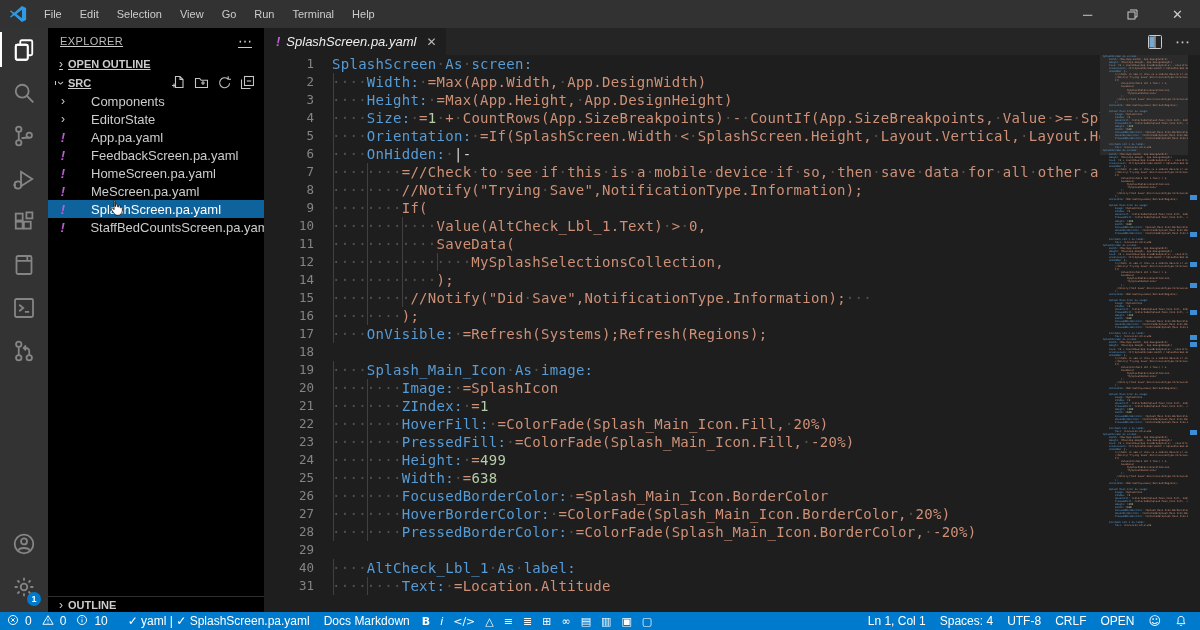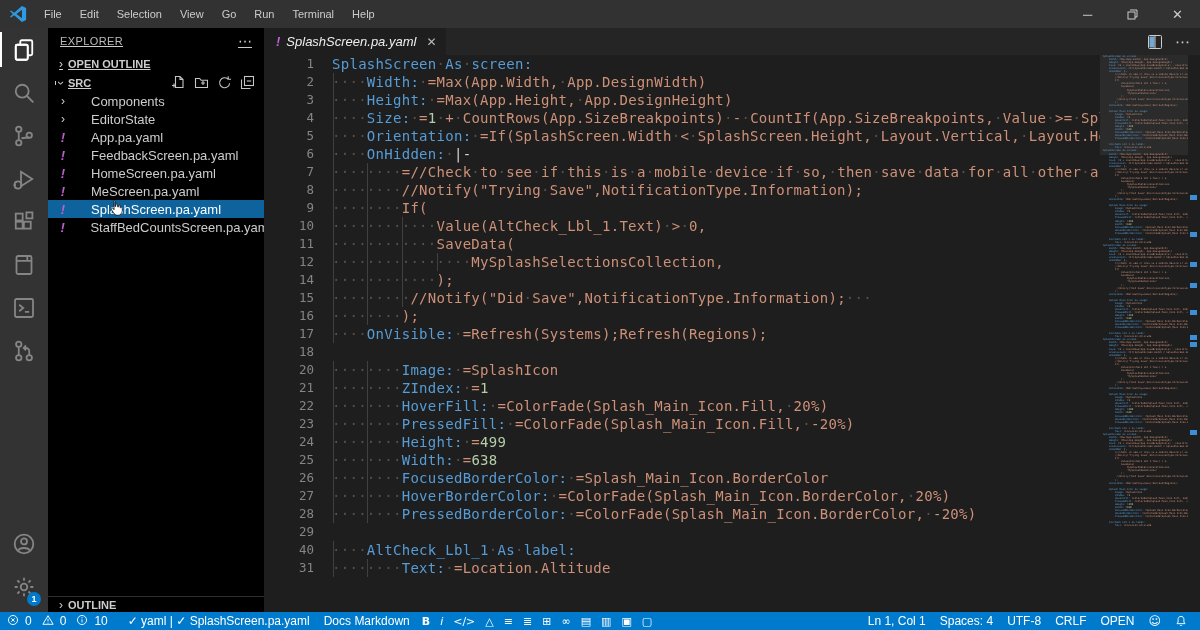--- a/index.html
+++ b/index.html
@@ -370,20 +370,24 @@
           </div>
           <div class="line-row">
             <div class="ln">17</div>
             <div class="code-line"><div class="guide" style="left: 0.5px;"></div><span class="ws">····</span><span class="tk-b">OnVisible:</span><span class="ws">·</span><span class="tk-o">=Refresh(Systems);Refresh(Regions);</span></div>
           </div>
           <div class="line-row">
             <div class="ln">18</div>
             <div class="code-line"></div>
           </div>
           <div class="line-row">
+            <div class="ln">19</div>
+            <div class="code-line"><div class="guide" style="left: 0.5px;"></div><span class="ws">····</span><span class="tk-b">Splash_Main_Icon</span><span class="ws">·</span><span class="tk-b">As</span><span class="ws">·</span><span class="tk-b">image:</span></div>
+          </div>
+          <div class="line-row">
             <div class="ln">20</div>
             <div class="code-line"><div class="guide" style="left: 0.5px;"></div><div class="guide" style="left: 35.332px;"></div><span class="ws">········</span><span class="tk-b">Image:</span><span class="ws">·</span><span class="tk-o">=SplashIcon</span></div>
           </div>
           <div class="line-row">
             <div class="ln">21</div>
             <div class="code-line"><div class="guide" style="left: 0.5px;"></div><div class="guide" style="left: 35.332px;"></div><span class="ws">········</span><span class="tk-b">ZIndex:</span><span class="ws">·</span><span class="tk-o">=</span><span class="tk-g">1</span></div>
           </div>
           <div class="line-row">
             <div class="ln">22</div>
             <div class="code-line"><div class="guide" style="left: 0.5px;"></div><div class="guide" style="left: 35.332px;"></div><span class="ws">········</span><span class="tk-b">HoverFill:</span><span class="ws">·</span><span class="tk-o">=ColorFade(Splash_Main_Icon.Fill,</span><span class="ws">·</span><span class="tk-o">20%)</span></div>

